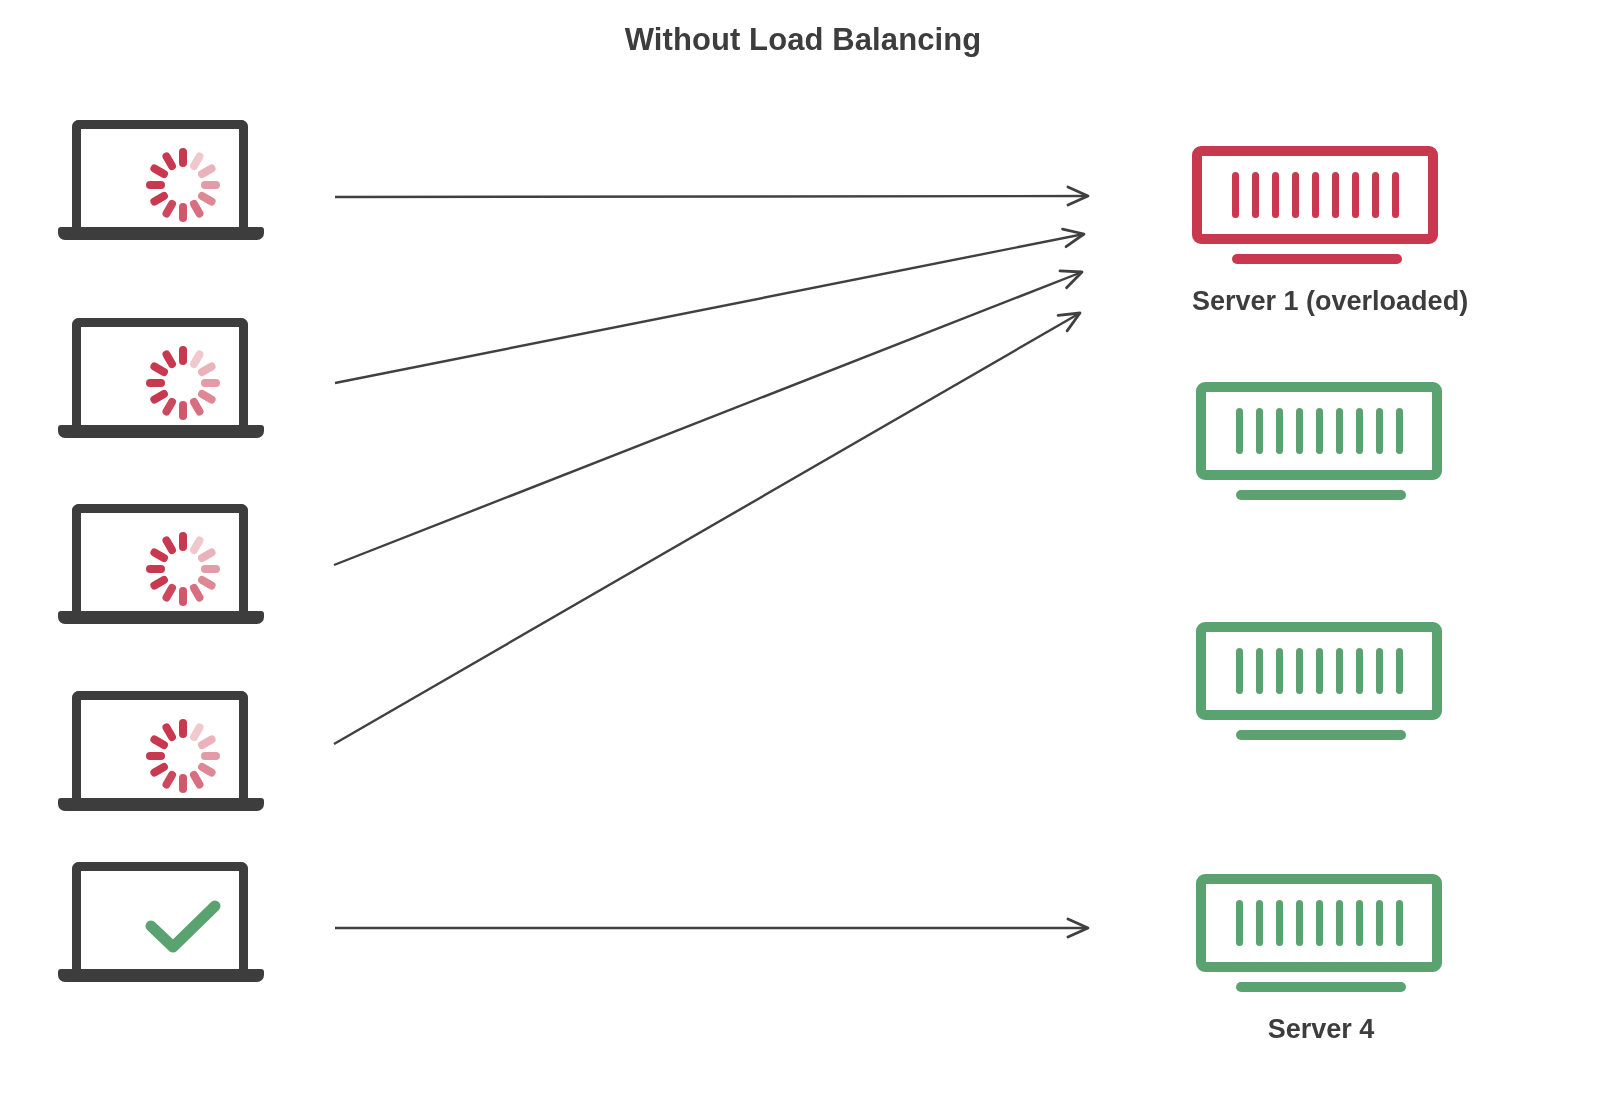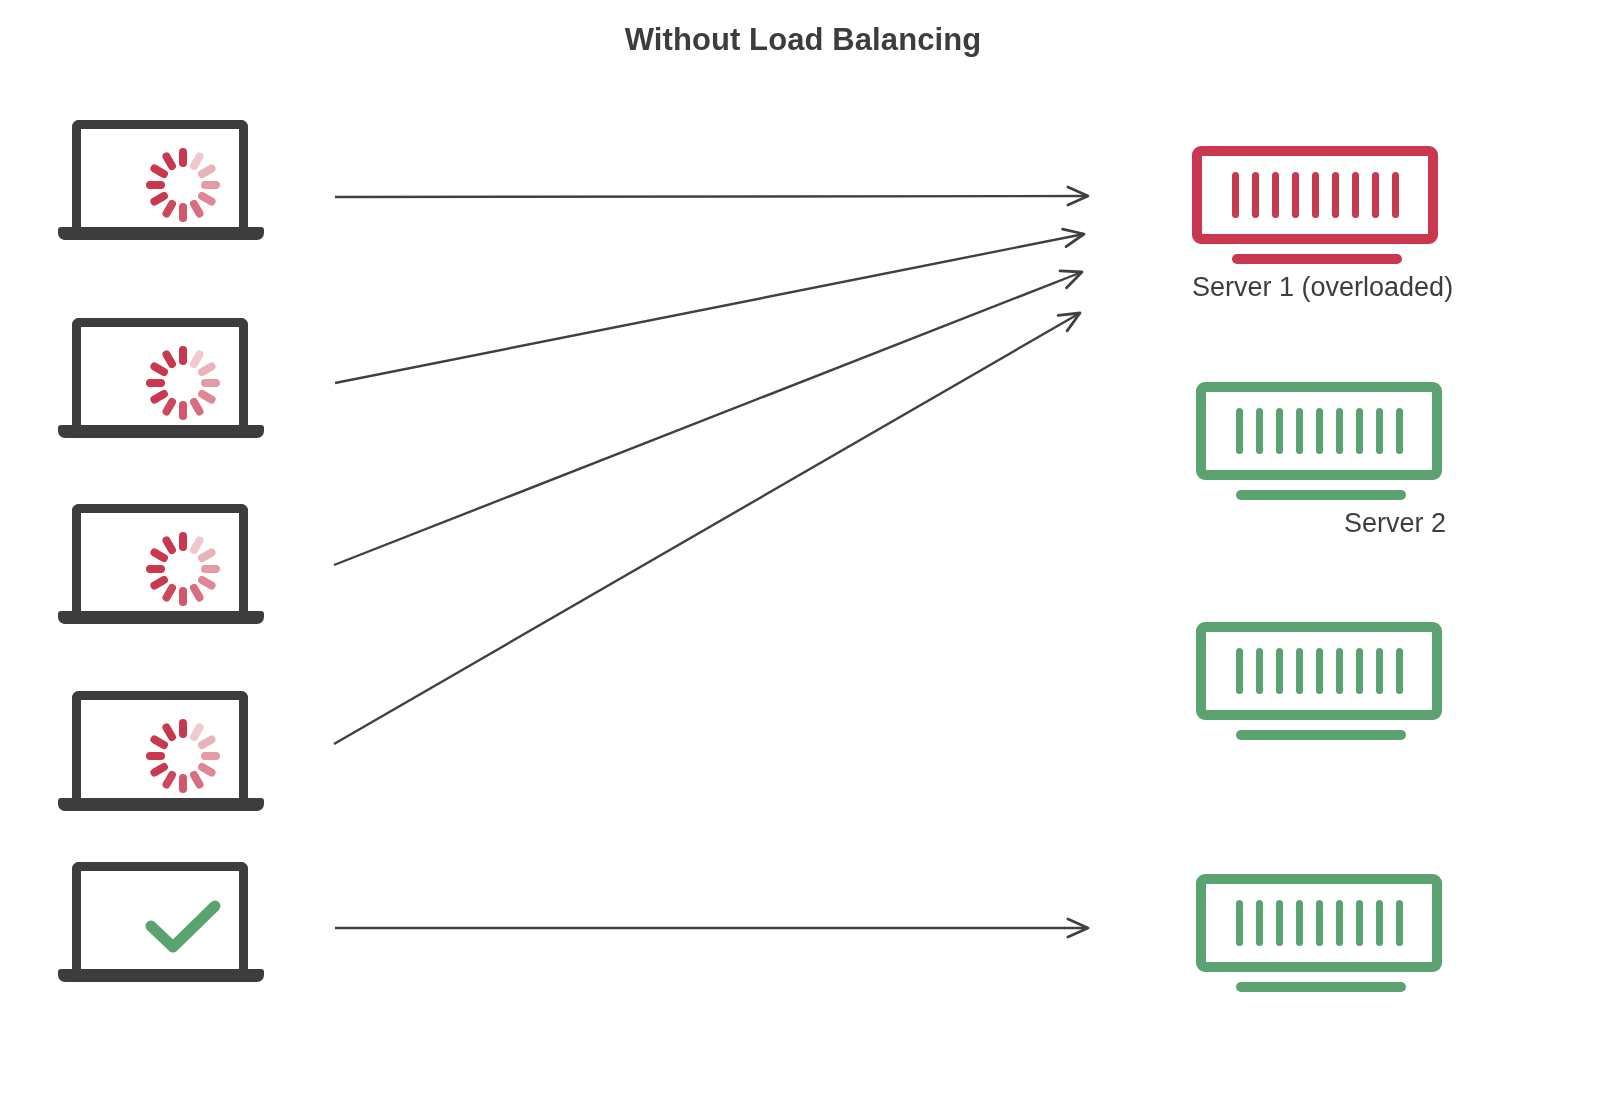--- a/index.html
+++ b/index.html
@@ -76,24 +76,24 @@
     width:7px;height:46px;
     border-radius:4px;
     background:#c8384f;
   }
   .server .stand{
     margin:10px auto 0 auto;
     width:170px;height:10px;border-radius:5px;
     background:#c8384f;
   }
   .server .caption{
-    margin-top:8px;
-    text-align:right;
+    margin-top:22px;
+    text-align:center;
     font-size:27px;
-    font-weight:normal;
+    font-weight:bold;
     color:#3d3d3d;
     white-space:nowrap;
   }
   .server.ok .box{border-color:#5aa370;}
   .server.ok .box b{background:#5aa370;}
   .server.ok .stand{background:#5aa370;}
 
   
   #arrow-layer{position:absolute;left:0;top:0;width:1606px;height:1094px;pointer-events:none;}
 </style>
@@ -245,21 +245,20 @@
           <b></b>
           <b></b>
           <b></b>
           <b></b>
           <b></b>
           <b></b>
           <b></b>
           <b></b>
         </div>
         <div class="stand"></div>
-        <div class="caption">Server 2</div>
       </div>
       <div class="server ok" style="left: 1196px; top: 622px;">
         <div class="box">
           <b></b>
           <b></b>
           <b></b>
           <b></b>
           <b></b>
           <b></b>
           <b></b>
@@ -274,16 +273,17 @@
           <b></b>
           <b></b>
           <b></b>
           <b></b>
           <b></b>
           <b></b>
           <b></b>
           <b></b>
         </div>
         <div class="stand"></div>
+        <div class="caption">Server 4</div>
       </div>
     </div>
 
 </div>
 
 </body></html>

